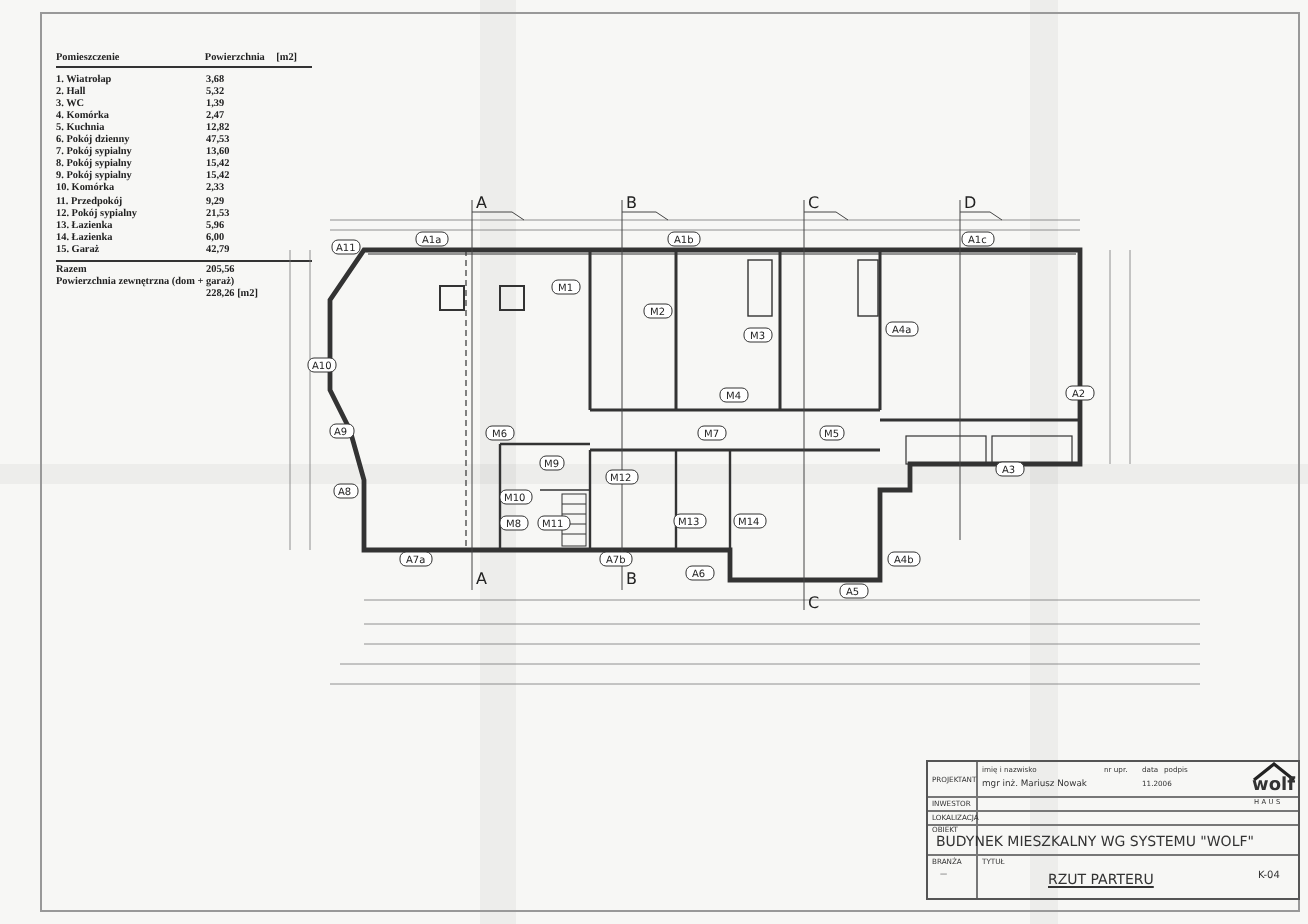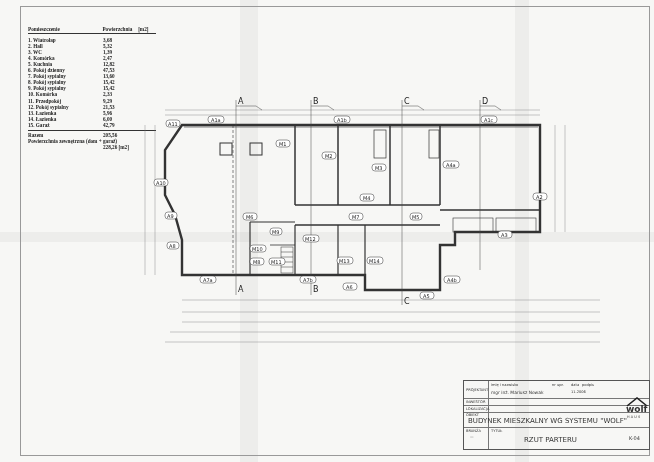--- a/index.html
+++ b/index.html
@@ -13,21 +13,21 @@
   .table .c1{width:75px;white-space:nowrap;}
   .table .c2{width:36px;}
   .table .c3{width:18px;}
   .table .sum{border-top:0.6px solid #333;margin-top:2px;padding-top:1px;}
   svg.plan{position:absolute;left:0;top:0;}
   .lbl{font-family:"DejaVu Sans",sans-serif;font-size:5px;fill:#222;}
   .big{font-family:"DejaVu Sans",sans-serif;font-size:8px;fill:#222;}
   .tb{position:absolute;left:463px;top:380px;width:185px;height:68px;border:1px solid #555;font-family:"DejaVu Sans",sans-serif;font-size:3.6px;color:#333;}
   .tb .r{position:absolute;left:0;width:100%;border-bottom:0.5px solid #777;}
   .tb .t{position:absolute;white-space:nowrap;}
-  .logo{position:absolute;left:162px;top:16px;width:22px;height:22px;}
+  .logo{position:absolute;left:162px;top:0;width:22px;height:22px;}
   .logo .w{font-family:"DejaVu Sans",sans-serif;font-weight:bold;font-size:9px;position:absolute;left:0;top:7px;}
   .logo .h{font-size:3.4px;letter-spacing:1.2px;position:absolute;left:1px;top:18px;}
 </style>
 </head>
 <body>
 
 <div class="sheet">
   <div class="fold" style="left:240px;top:0;width:18px;height:462px;"></div>
   <div class="fold" style="left:515px;top:0;width:14px;height:462px;"></div>
   <div class="fold" style="left:0;top:232px;width:654px;height:10px;"></div>
@@ -321,21 +321,21 @@
     <span class="t" style="left:107px;top:2px;">data</span>
     <span class="t" style="left:118px;top:2px;">podpis</span>
     <span class="t" style="left:107px;top:9px;">11.2006</span>
     <span class="t" style="left:2px;top:19px;">INWESTOR</span>
     <span class="t" style="left:2px;top:26px;">LOKALIZACJA</span>
     <span class="t" style="left:2px;top:32px;">OBIEKT</span>
     <span class="t" style="left:4px;top:36px;font-size:7px;">BUDYNEK MIESZKALNY WG SYSTEMU "WOLF"</span>
     <span class="t" style="left:2px;top:48px;">BRANŻA</span>
     <span class="t" style="left:6px;top:54px;">—</span>
     <span class="t" style="left:27px;top:48px;">TYTUŁ</span>
-    <span class="t" style="left:60px;top:55px;font-size:7px;">RZUT PARTERU</span>
+    <span class="t" style="left:60px;top:55px;font-size:7px;text-decoration:underline;">RZUT PARTERU</span>
     <span class="t" style="left:165px;top:54px;font-size:5px;">K-04</span>
     <div class="logo">
       <svg width="22" height="10" style="position:absolute;left:0;top:0;">
           <path d="M1,9 L11,1 L21,9" stroke="#222" stroke-width="1.6" fill="none"></path>
         </svg>
       <span class="w">wolf</span>
       <span class="h">HAUS</span>
     </div>
   </div>
 </div>

